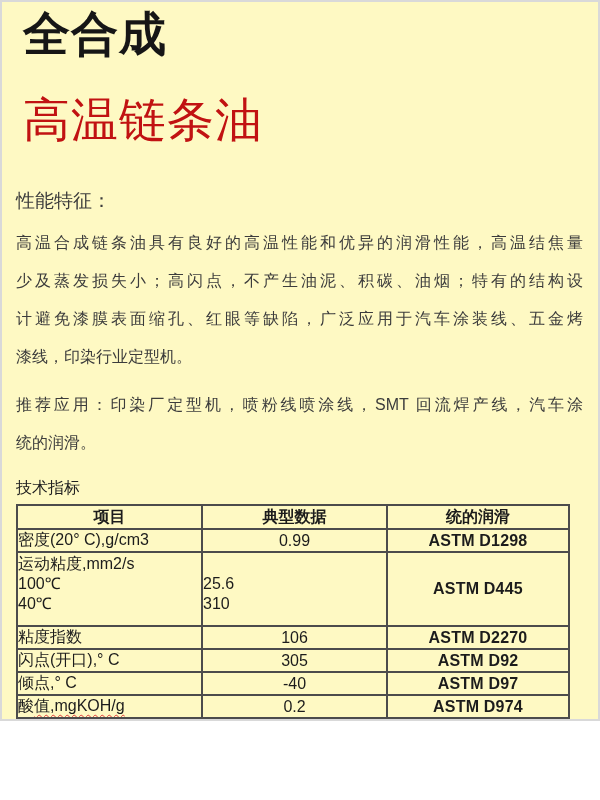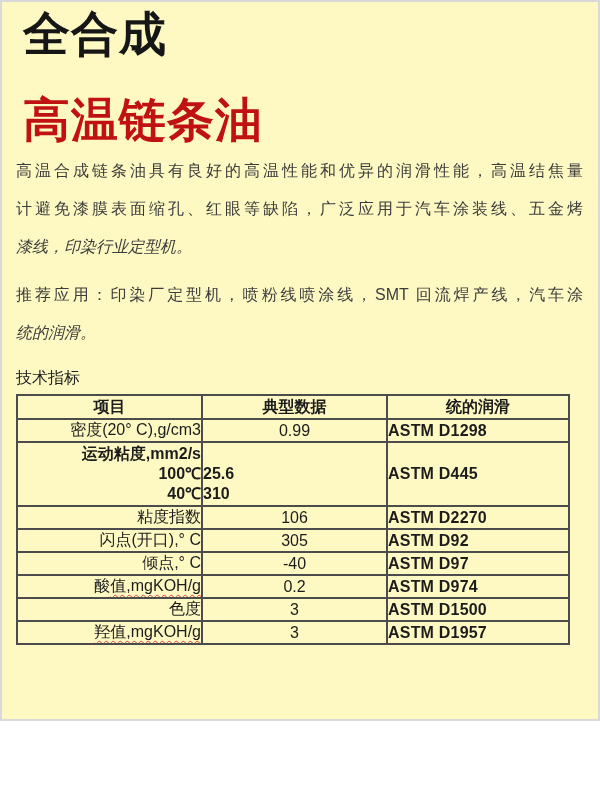--- a/index.html
+++ b/index.html
@@ -11,77 +11,79 @@
     border:2px solid #d9d9d9;
     overflow:hidden;
     padding:0 15px 0 14px;
     font-family:"Liberation Sans", sans-serif;
   }
   .title-black {
     font-size:47px; font-weight:700; color:#161616;
     line-height:56px; margin:4px 0 0 7px; letter-spacing:1px;
   }
   .title-red {
-    font-size:47px; font-weight:700; color:#c11212;
+    font-size:47px; font-weight:400; color:#c11212;
     line-height:56px; margin:30px 0 0 7px; letter-spacing:1px;
   }
   .section-heading {
     font-size:19px; color:#3c3c3c; line-height:38px; margin-top:34px;
   }
   .para { margin:0; }
   .para.p1 { margin-top:4px; }
   .para.p2 { margin-top:10px; }
   .tline {
     font-size:16px; color:#3c3c3c; line-height:38px;
     text-align:justify; text-align-last:justify;
     white-space:nowrap;
   }
-  .tline.last { text-align-last:left; white-space:normal;font-style:italic; }
+  .tline.last { text-align-last:left; white-space:normal; }
   .table-caption {
     font-size:16px; color:#202020; line-height:20px; margin-top:16px;
   }
   table.spec {
     border-collapse:collapse; table-layout:fixed;
     width:552px; margin-top:6px;
   }
   .spec th, .spec td {
     border:2px solid #4c4c4c;
     font-size:16px; color:#1c1c1c;
     padding:0; vertical-align:middle;
     overflow:hidden;
   }
   .spec th { font-weight:700; text-align:center; height:22px;margin-left:29px; }
   .spec tr.simple { height:21px; }
   .spec tr.first { height:22px; }
-  .c1 { text-align:right; padding-left:5px; }
+  .c1 { text-align:left; padding-left:5px; }
   .c2 { text-align:center; }
-  .c3 { font-weight:600; letter-spacing:0.2px; }
-  td.multi { vertical-align:top; padding-top:1px; padding-bottom:1px;font-weight:bold; }
+  .c3 { text-align:center; font-weight:600; letter-spacing:0.2px; }
+  td.multi { vertical-align:top; padding-top:1px; padding-bottom:11px; }
   td.multi div { height:20px; line-height:20px; }
   td.multi.c2v div { text-align:left; }
   .sq {
     text-decoration-line:underline;
     text-decoration-style:wavy;
     text-decoration-color:#e03a3a;
     text-decoration-thickness:1px;
     text-underline-offset:3px;
   }
 </style>
 </head>
 <body>
 
 <div class="page">
 
   <div class="title-black">全合成</div>
 
   <div class="title-red">高温链条油</div>
 
+  <div class="section-heading">性能特征：</div>
 
   <div class="para p1">
     <div class="tline">高温合成链条油具有良好的高温性能和优异的润滑性能，高温结焦量</div>
+    <div class="tline">少及蒸发损失小；高闪点，不产生油泥、积碳、油烟；特有的结构设</div>
     <div class="tline">计避免漆膜表面缩孔、红眼等缺陷，广泛应用于汽车涂装线、五金烤</div>
     <div class="tline last">漆线，印染行业定型机。</div>
   </div>
 
   <div class="para p2">
     <div class="tline">推荐应用：印染厂定型机，喷粉线喷涂线，SMT 回流焊产线，汽车涂</div>
     <div class="tline last">统的润滑。</div>
   </div>
 
   <div class="table-caption">技术指标</div>

